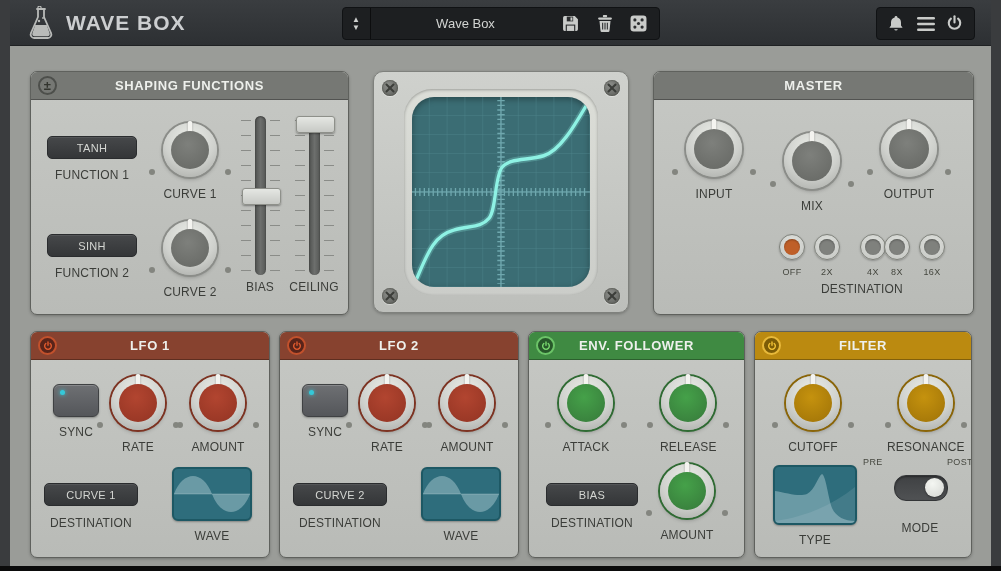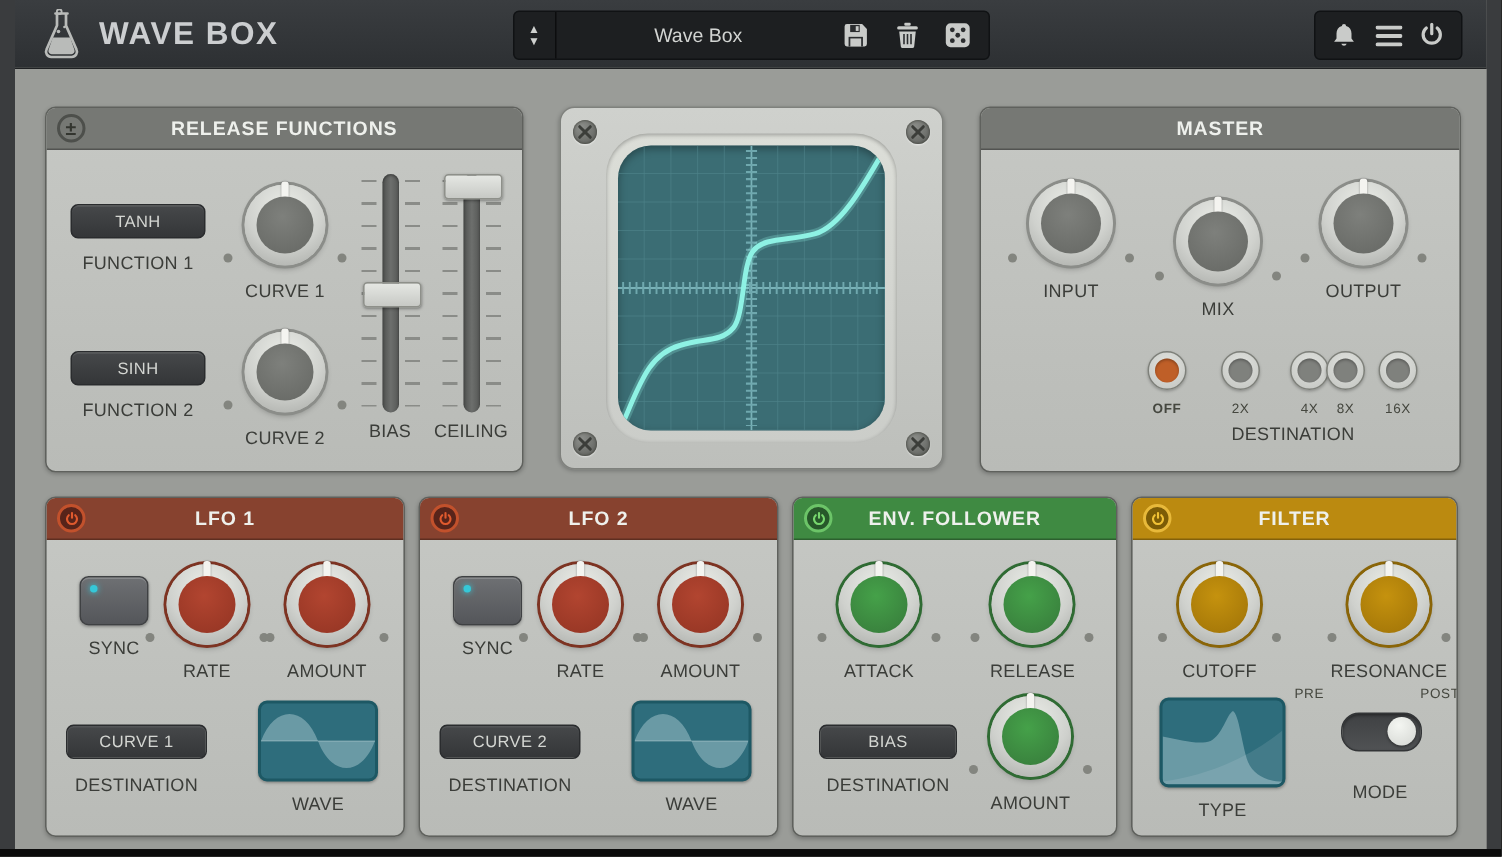--- a/index.html
+++ b/index.html
@@ -174,21 +174,21 @@
           </svg>
         </span>
       </div>
     </header>
 
     <div class="main">
 
       <section class="panel" style="left:20px;top:25px;width:317px;height:242px;">
         <div class="panel-header hdr-gray">
           <span class="panel-icon pm-icon">±</span>
-          <span>RELEASE FUNCTIONS</span>
+          <span>SHAPING FUNCTIONS</span>
         </div>
         <div class="panel-body">
           <div class="stack" style="left:16px;top:36px;gap:9px;">
             <div class="chip" style="width:88px;height:21px;">TANH</div>
             <div class="ctl-label">FUNCTION 1</div>
           </div>
           <div class="knob-unit" style="left:132px;top:23px;">
             <div class="knob k54 knob--gray">
               <span class="pointer"></span>
               <span class="cap"></span>
@@ -279,21 +279,21 @@
             <div class="knob k56 knob--gray">
               <span class="pointer"></span>
               <span class="cap"></span>
               <span class="dot dl"></span>
               <span class="dot dr"></span>
             </div>
             <div class="ctl-label">OUTPUT</div>
           </div>
 
 
-          <div class="radio-unit" style="left:107px;top:134px;font-weight:bold;">
+          <div class="radio-unit" style="left:121px;top:134px;">
             <div class="radio selected">
                 <span class="rdot"></span>
               </div>
             <div class="sm">OFF</div>
           </div>
           <div class="radio-unit" style="left:156px;top:134px;">
             <div class="radio">
                 <span class="rdot"></span>
               </div>
             <div class="sm">2X</div>

